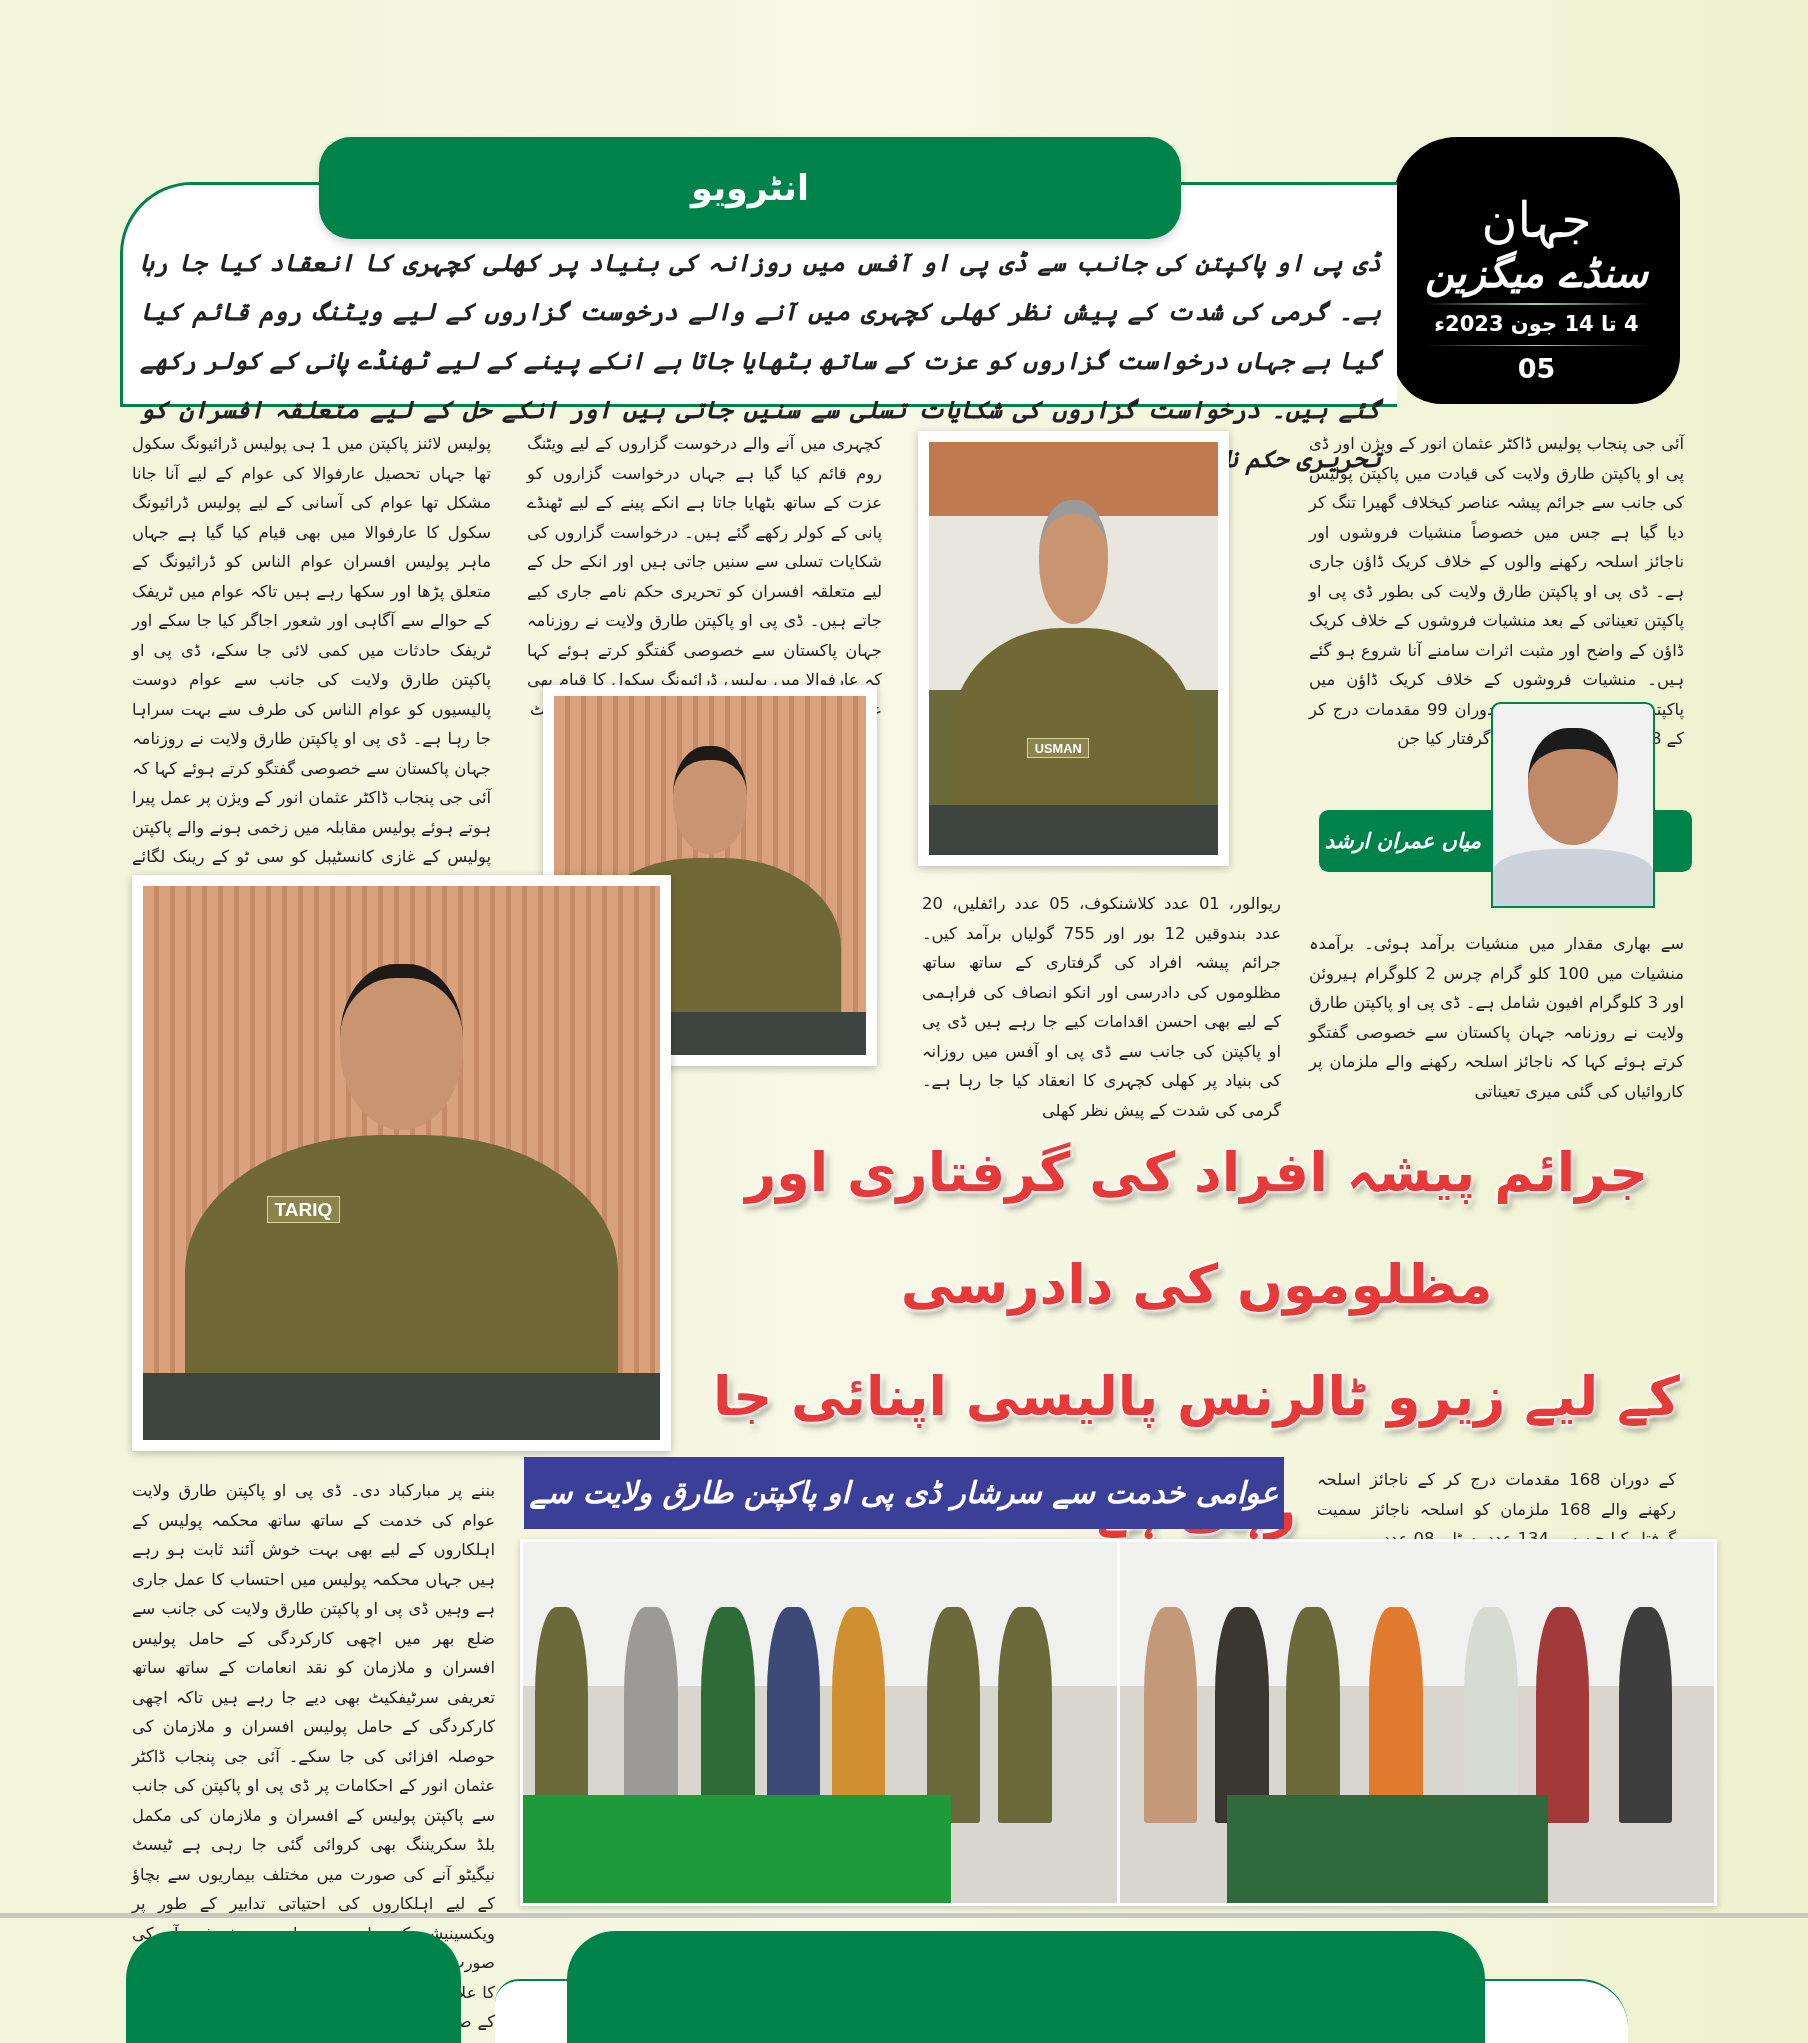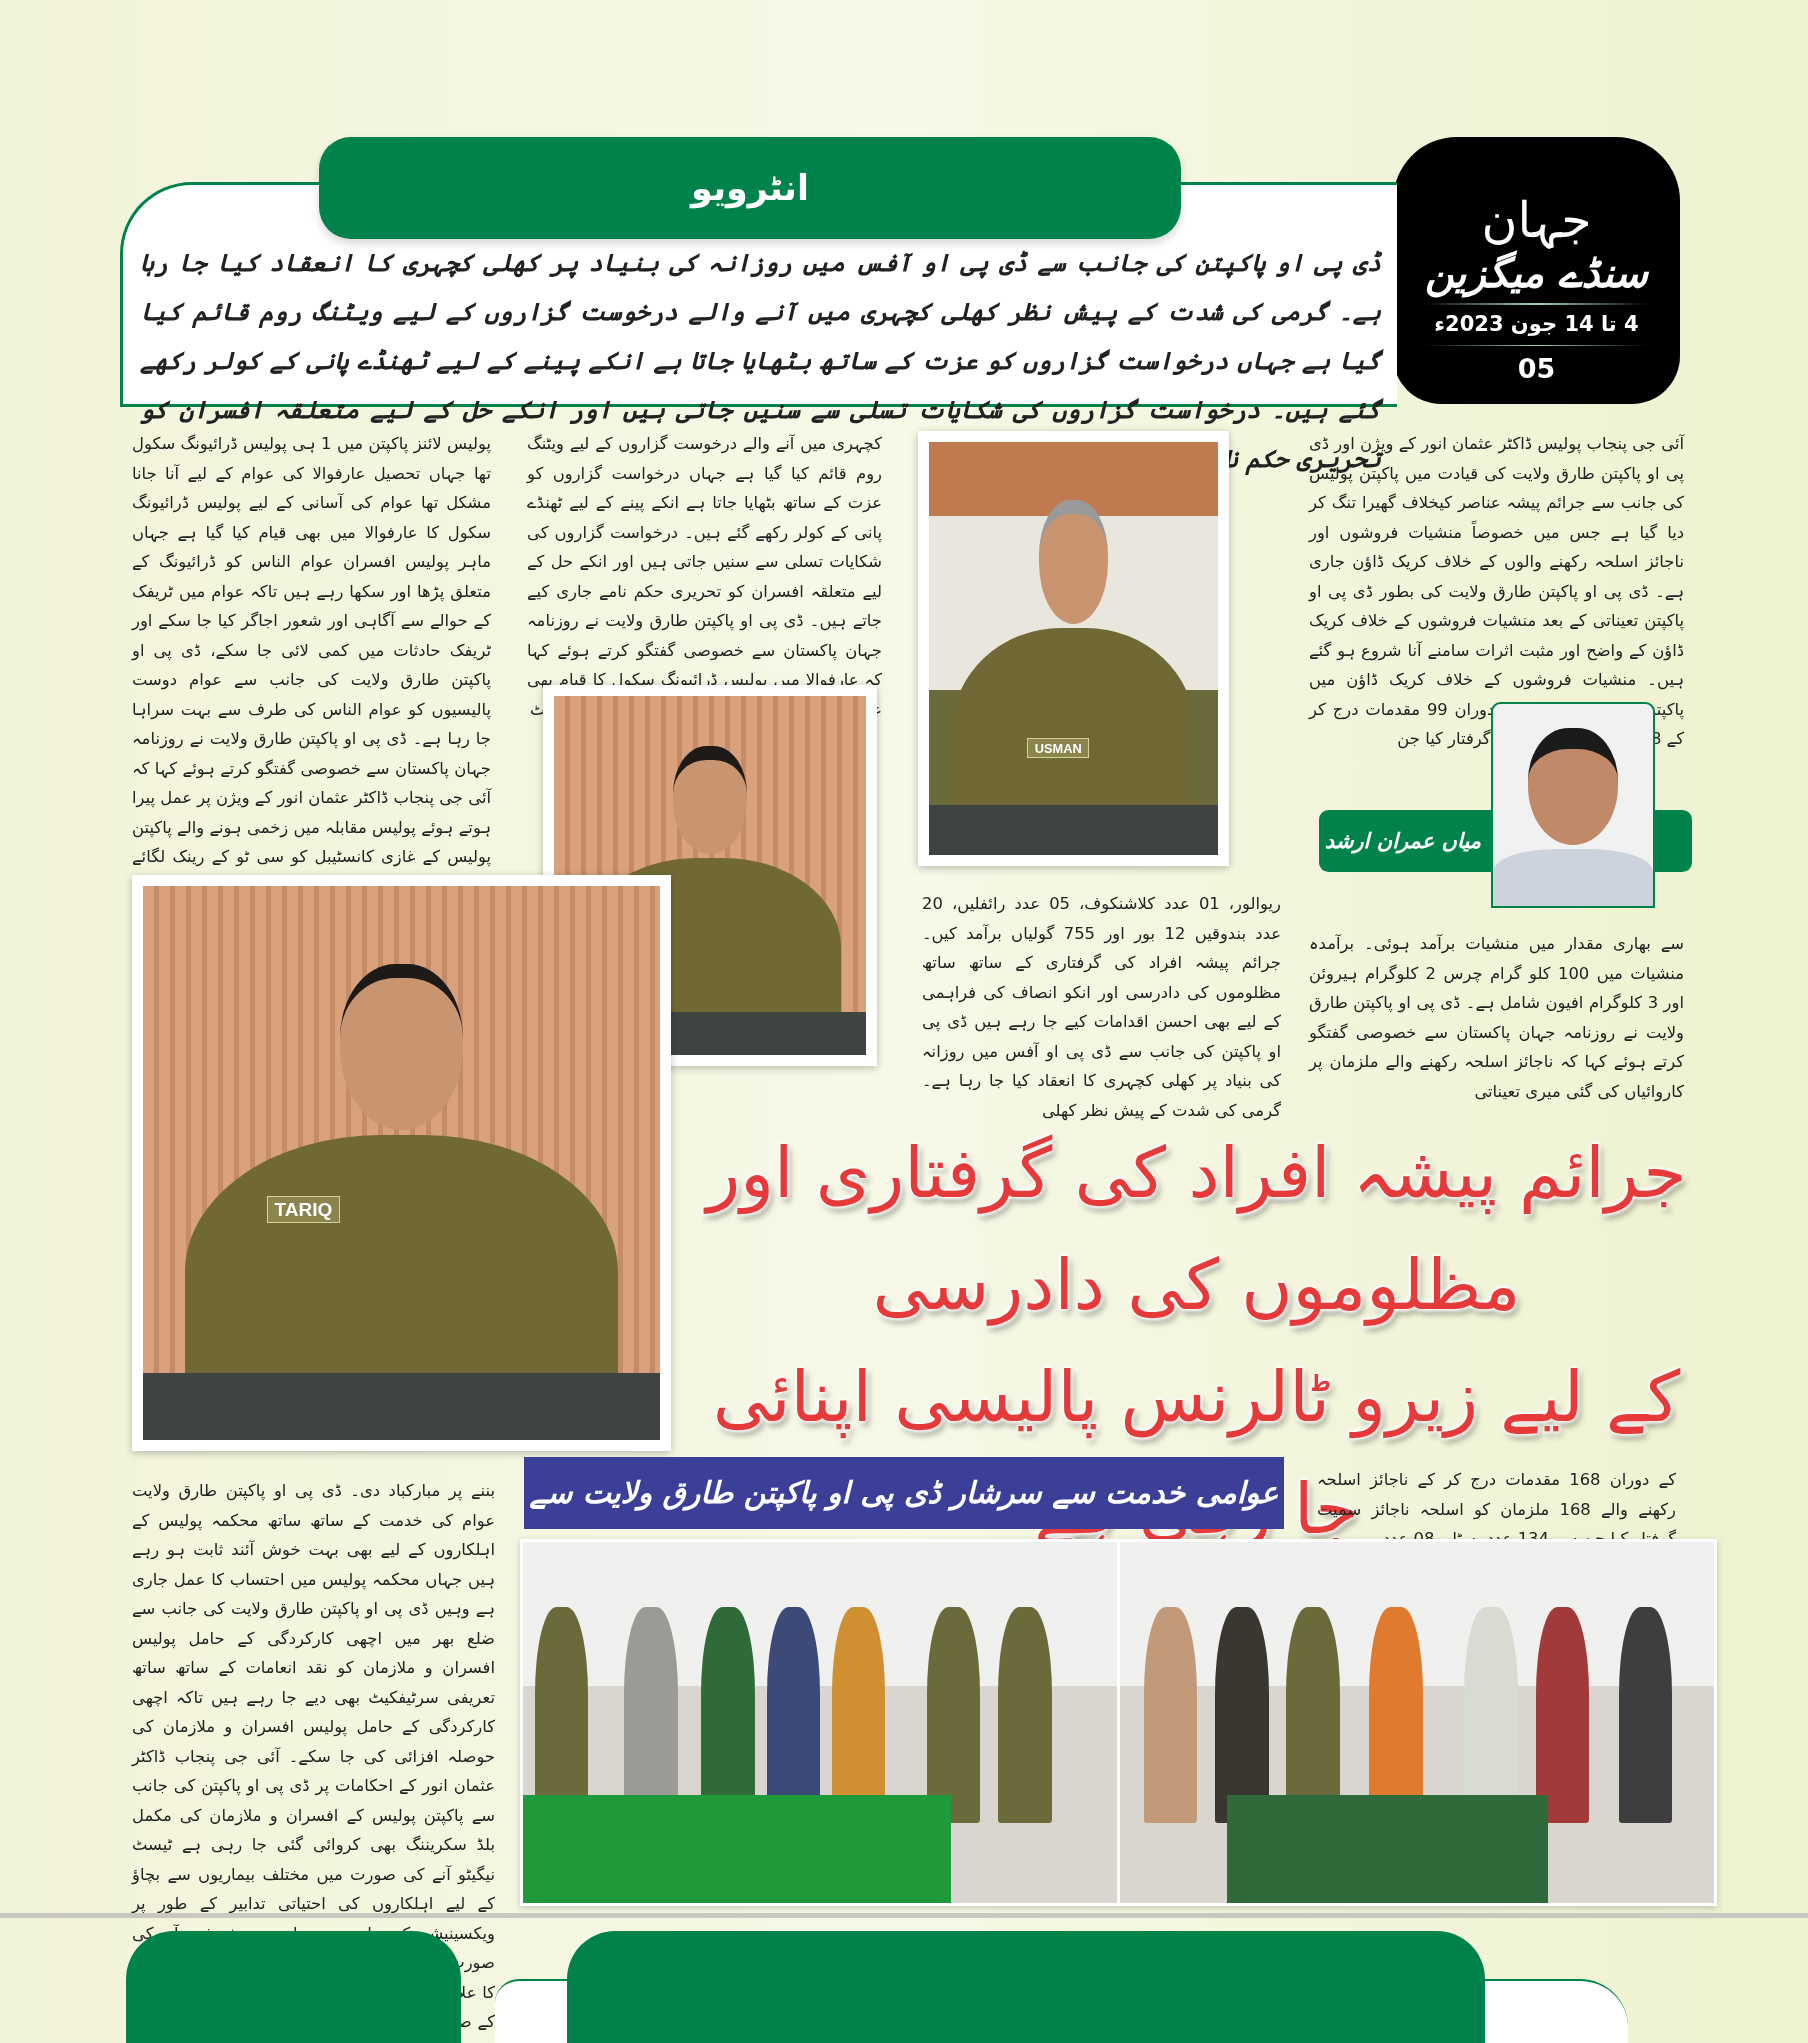--- a/index.html
+++ b/index.html
@@ -101,21 +101,21 @@
     position: absolute; left: 1319px; top: 810px; width: 373px; height: 62px;
     background: #00834a; border-radius: 9.6px; color: #fff;
     font-size: 21px; font-weight: bold; line-height: 62px; padding-right: 211px;
     text-align: right; direction: rtl; font-style: italic;
   }
 
   
   .headline {
     position: absolute; left: 670px; top: 1117px; width: 1053px;
     text-align: center; direction: rtl;
-    font-size: 70px; line-height: 112px; font-weight: normal; color: #e63a3a;
+    font-size: 54px; line-height: 112px; font-weight: bold; color: #e63a3a;
     text-shadow: 0 0 4.8px #fff, 0 0 4.8px #fff, 0 0 4.8px #fff, 3.2px 4.8px 6.4px rgba(0,0,0,0.35);
   }
 
   
   .subhead {
     position: absolute; left: 524px; top: 1457px; width: 760px; height: 72px;
     background: #3b3f97; color: #fff; font-size: 30px; font-weight: bold;
     line-height: 72px; text-align: center; direction: rtl; font-style: italic;
   }
 

